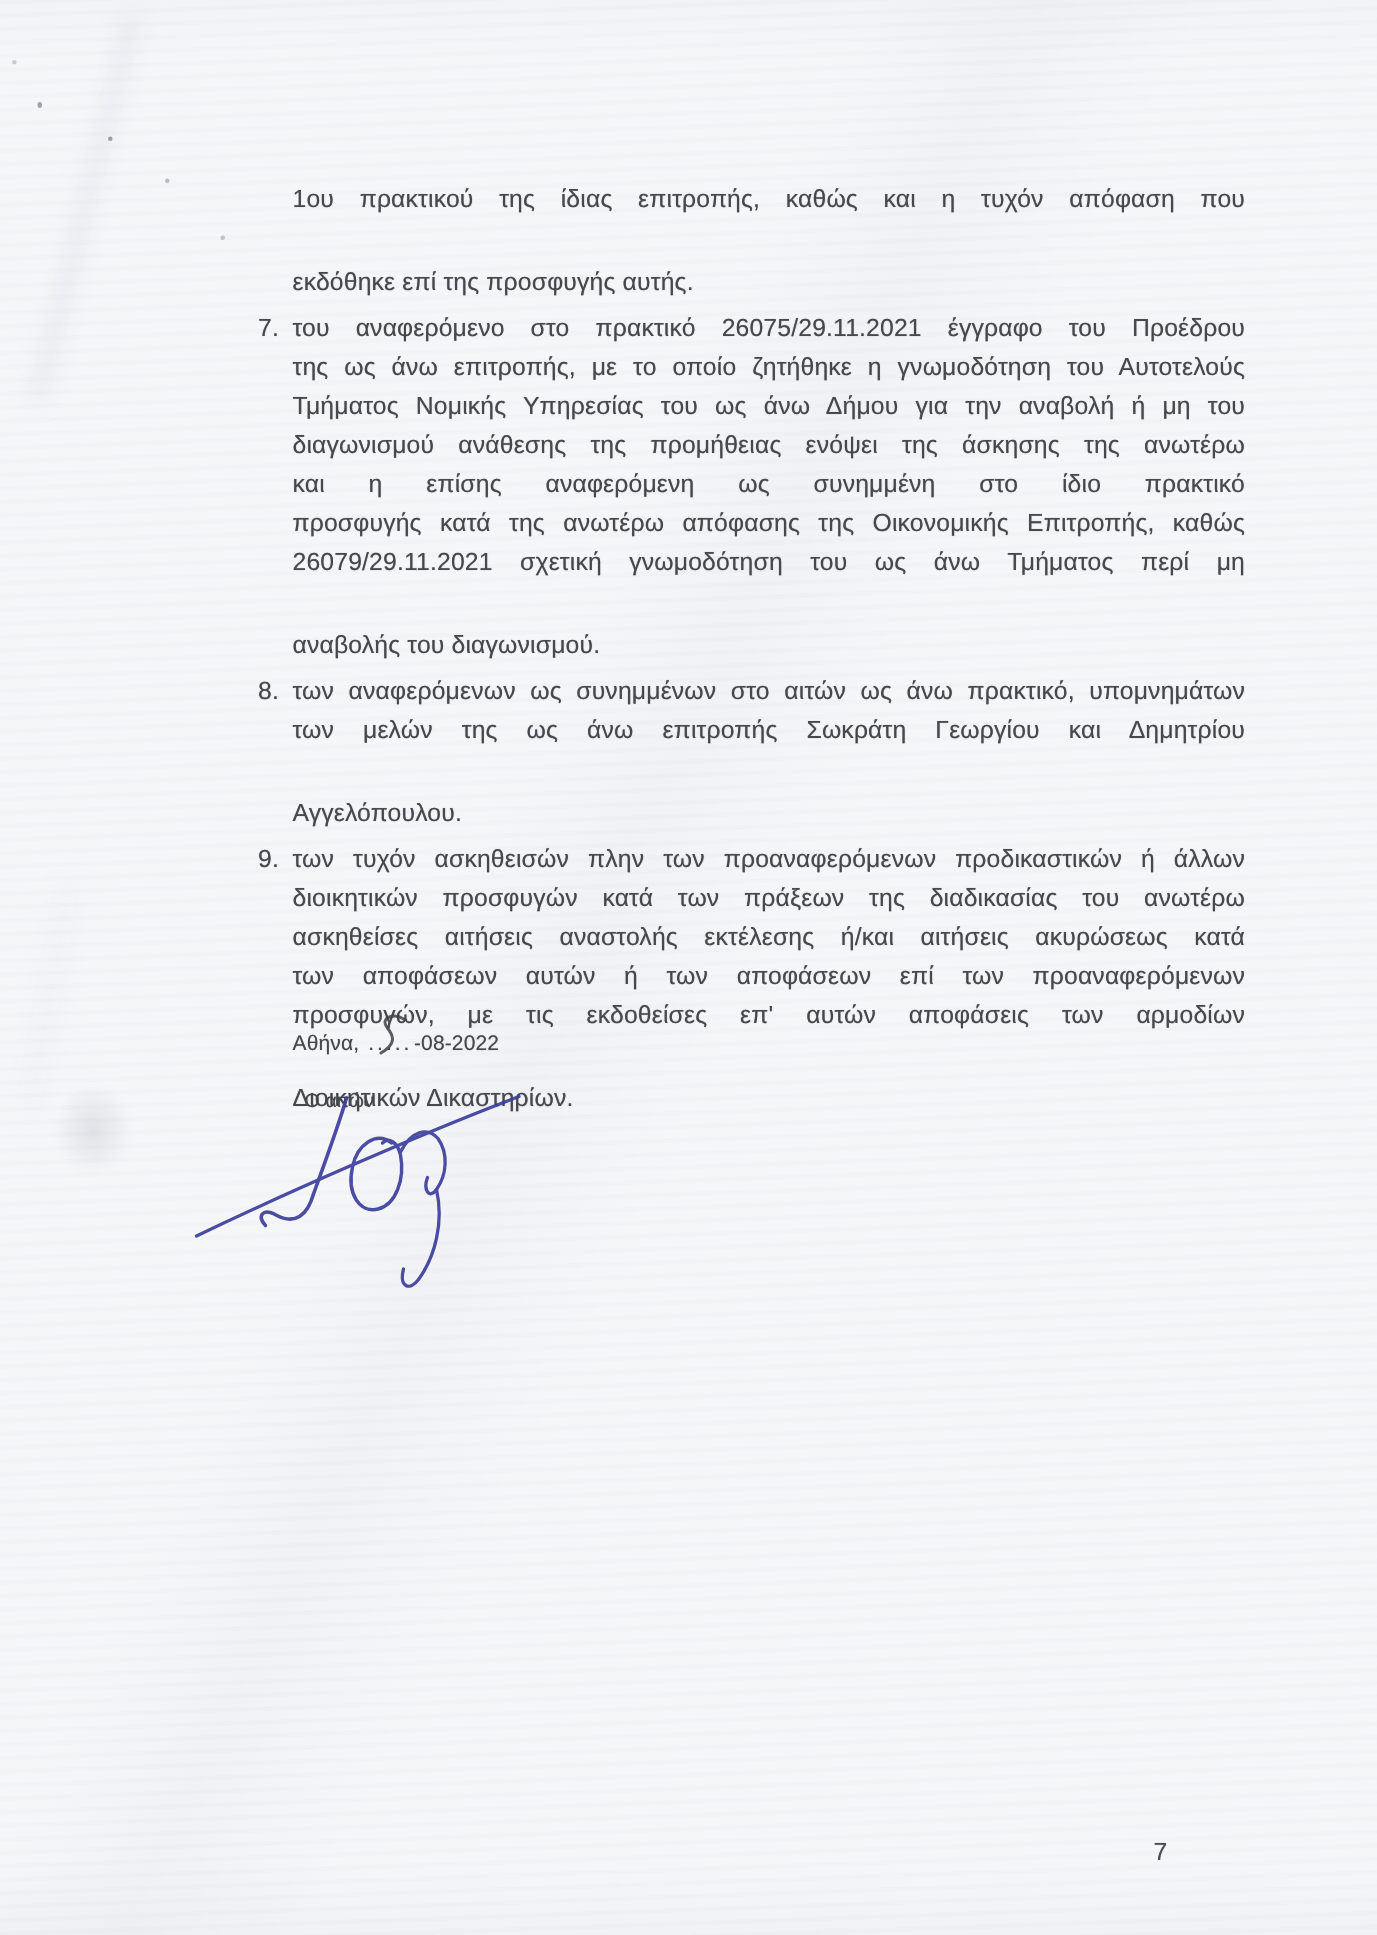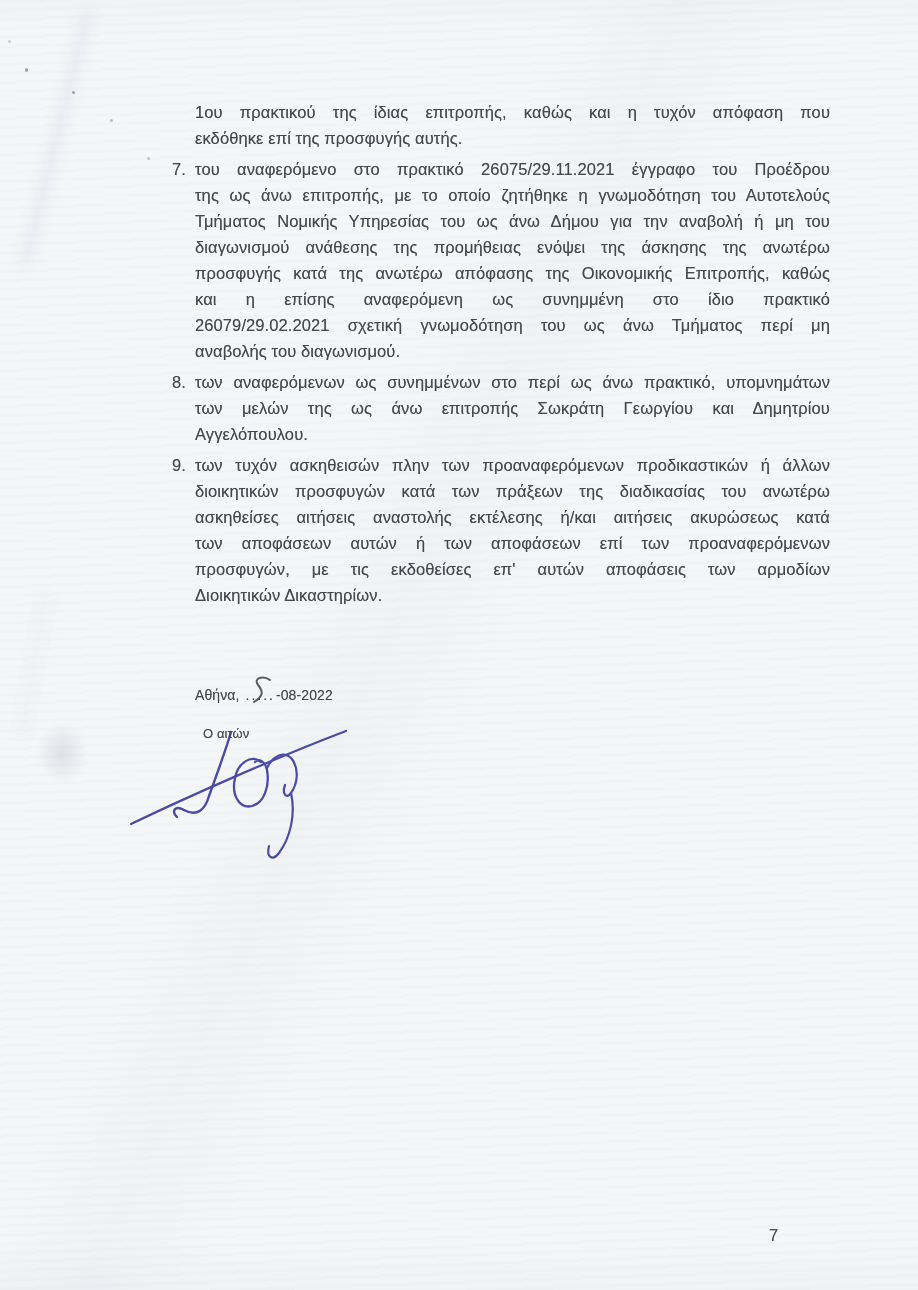--- a/index.html
+++ b/index.html
@@ -55,41 +55,41 @@
   }
   .speck {
     position: absolute;
     border-radius: 50%;
     background: rgba(88,93,104,0.55);
   }
   
   .content {
     position: absolute;
     left: 172px;
-    top: 99px;
+    top: 120px;
     width: 658px;
     color: #45484d;
     font-size: 16.5px;
     line-height: 26px;
     letter-spacing: 0.1px;
     text-shadow: 0 0 0.6px rgba(70,74,80,0.55);
   }
   .intro { padding-left: 23px; }
   .list-item {
     position: relative;
     margin-top: 5px;
     padding-left: 23px;
   }
   .item-num {
     position: absolute;
     left: 0;
     top: 0;
   }
   .tline { text-align: justify; text-align-last: justify; }
-  .tline-last { text-align-last: left; }
+  .tline-last { text-align-last: left; margin-top: 29px; }
   
   .date-block {
     position: absolute;
     left: 195px;
     top: 687px;
     color: #45484d;
     font-size: 14px;
     letter-spacing: 0.1px;
     text-shadow: 0 0 0.6px rgba(70,74,80,0.55);
     white-space: nowrap;
@@ -149,31 +149,31 @@
         <div class="tline tline-last">εκδόθηκε επί της προσφυγής αυτής.</div>
       </div>
 
     <div class="list-item">
       <span class="item-num">7.</span>
       <div>
           <div class="tline">του αναφερόμενο στο πρακτικό 26075/29.11.2021 έγγραφο του Προέδρου</div>
           <div class="tline">της ως άνω επιτροπής, με το οποίο ζητήθηκε η γνωμοδότηση του Αυτοτελούς</div>
           <div class="tline">Τμήματος Νομικής Υπηρεσίας του ως άνω Δήμου για την αναβολή ή μη του</div>
           <div class="tline">διαγωνισμού ανάθεσης της προμήθειας ενόψει της άσκησης της ανωτέρω</div>
+          <div class="tline">και η επίσης αναφερόμενη ως συνημμένη στο ίδιο πρακτικό</div>
           <div class="tline">προσφυγής κατά της ανωτέρω απόφασης της Οικονομικής Επιτροπής, καθώς</div>
-          <div class="tline">και η επίσης αναφερόμενη ως συνημμένη στο ίδιο πρακτικό</div>
-          <div class="tline">26079/29.02.2021 σχετική γνωμοδότηση του ως άνω Τμήματος περί μη</div>
+          <div class="tline">26079/29.11.2021 σχετική γνωμοδότηση του ως άνω Τμήματος περί μη</div>
           <div class="tline tline-last">αναβολής του διαγωνισμού.</div>
         </div>
     </div>
 
     <div class="list-item">
       <span class="item-num">8.</span>
       <div>
-          <div class="tline">των αναφερόμενων ως συνημμένων στο περί ως άνω πρακτικό, υπομνημάτων</div>
+          <div class="tline">των αναφερόμενων ως συνημμένων στο αιτών ως άνω πρακτικό, υπομνημάτων</div>
           <div class="tline">των μελών της ως άνω επιτροπής Σωκράτη Γεωργίου και Δημητρίου</div>
           <div class="tline tline-last">Αγγελόπουλου.</div>
         </div>
     </div>
 
     <div class="list-item">
       <span class="item-num">9.</span>
       <div>
           <div class="tline">των τυχόν ασκηθεισών πλην των προαναφερόμενων προδικαστικών ή άλλων</div>
           <div class="tline">διοικητικών προσφυγών κατά των πράξεων της διαδικασίας του ανωτέρω</div>

